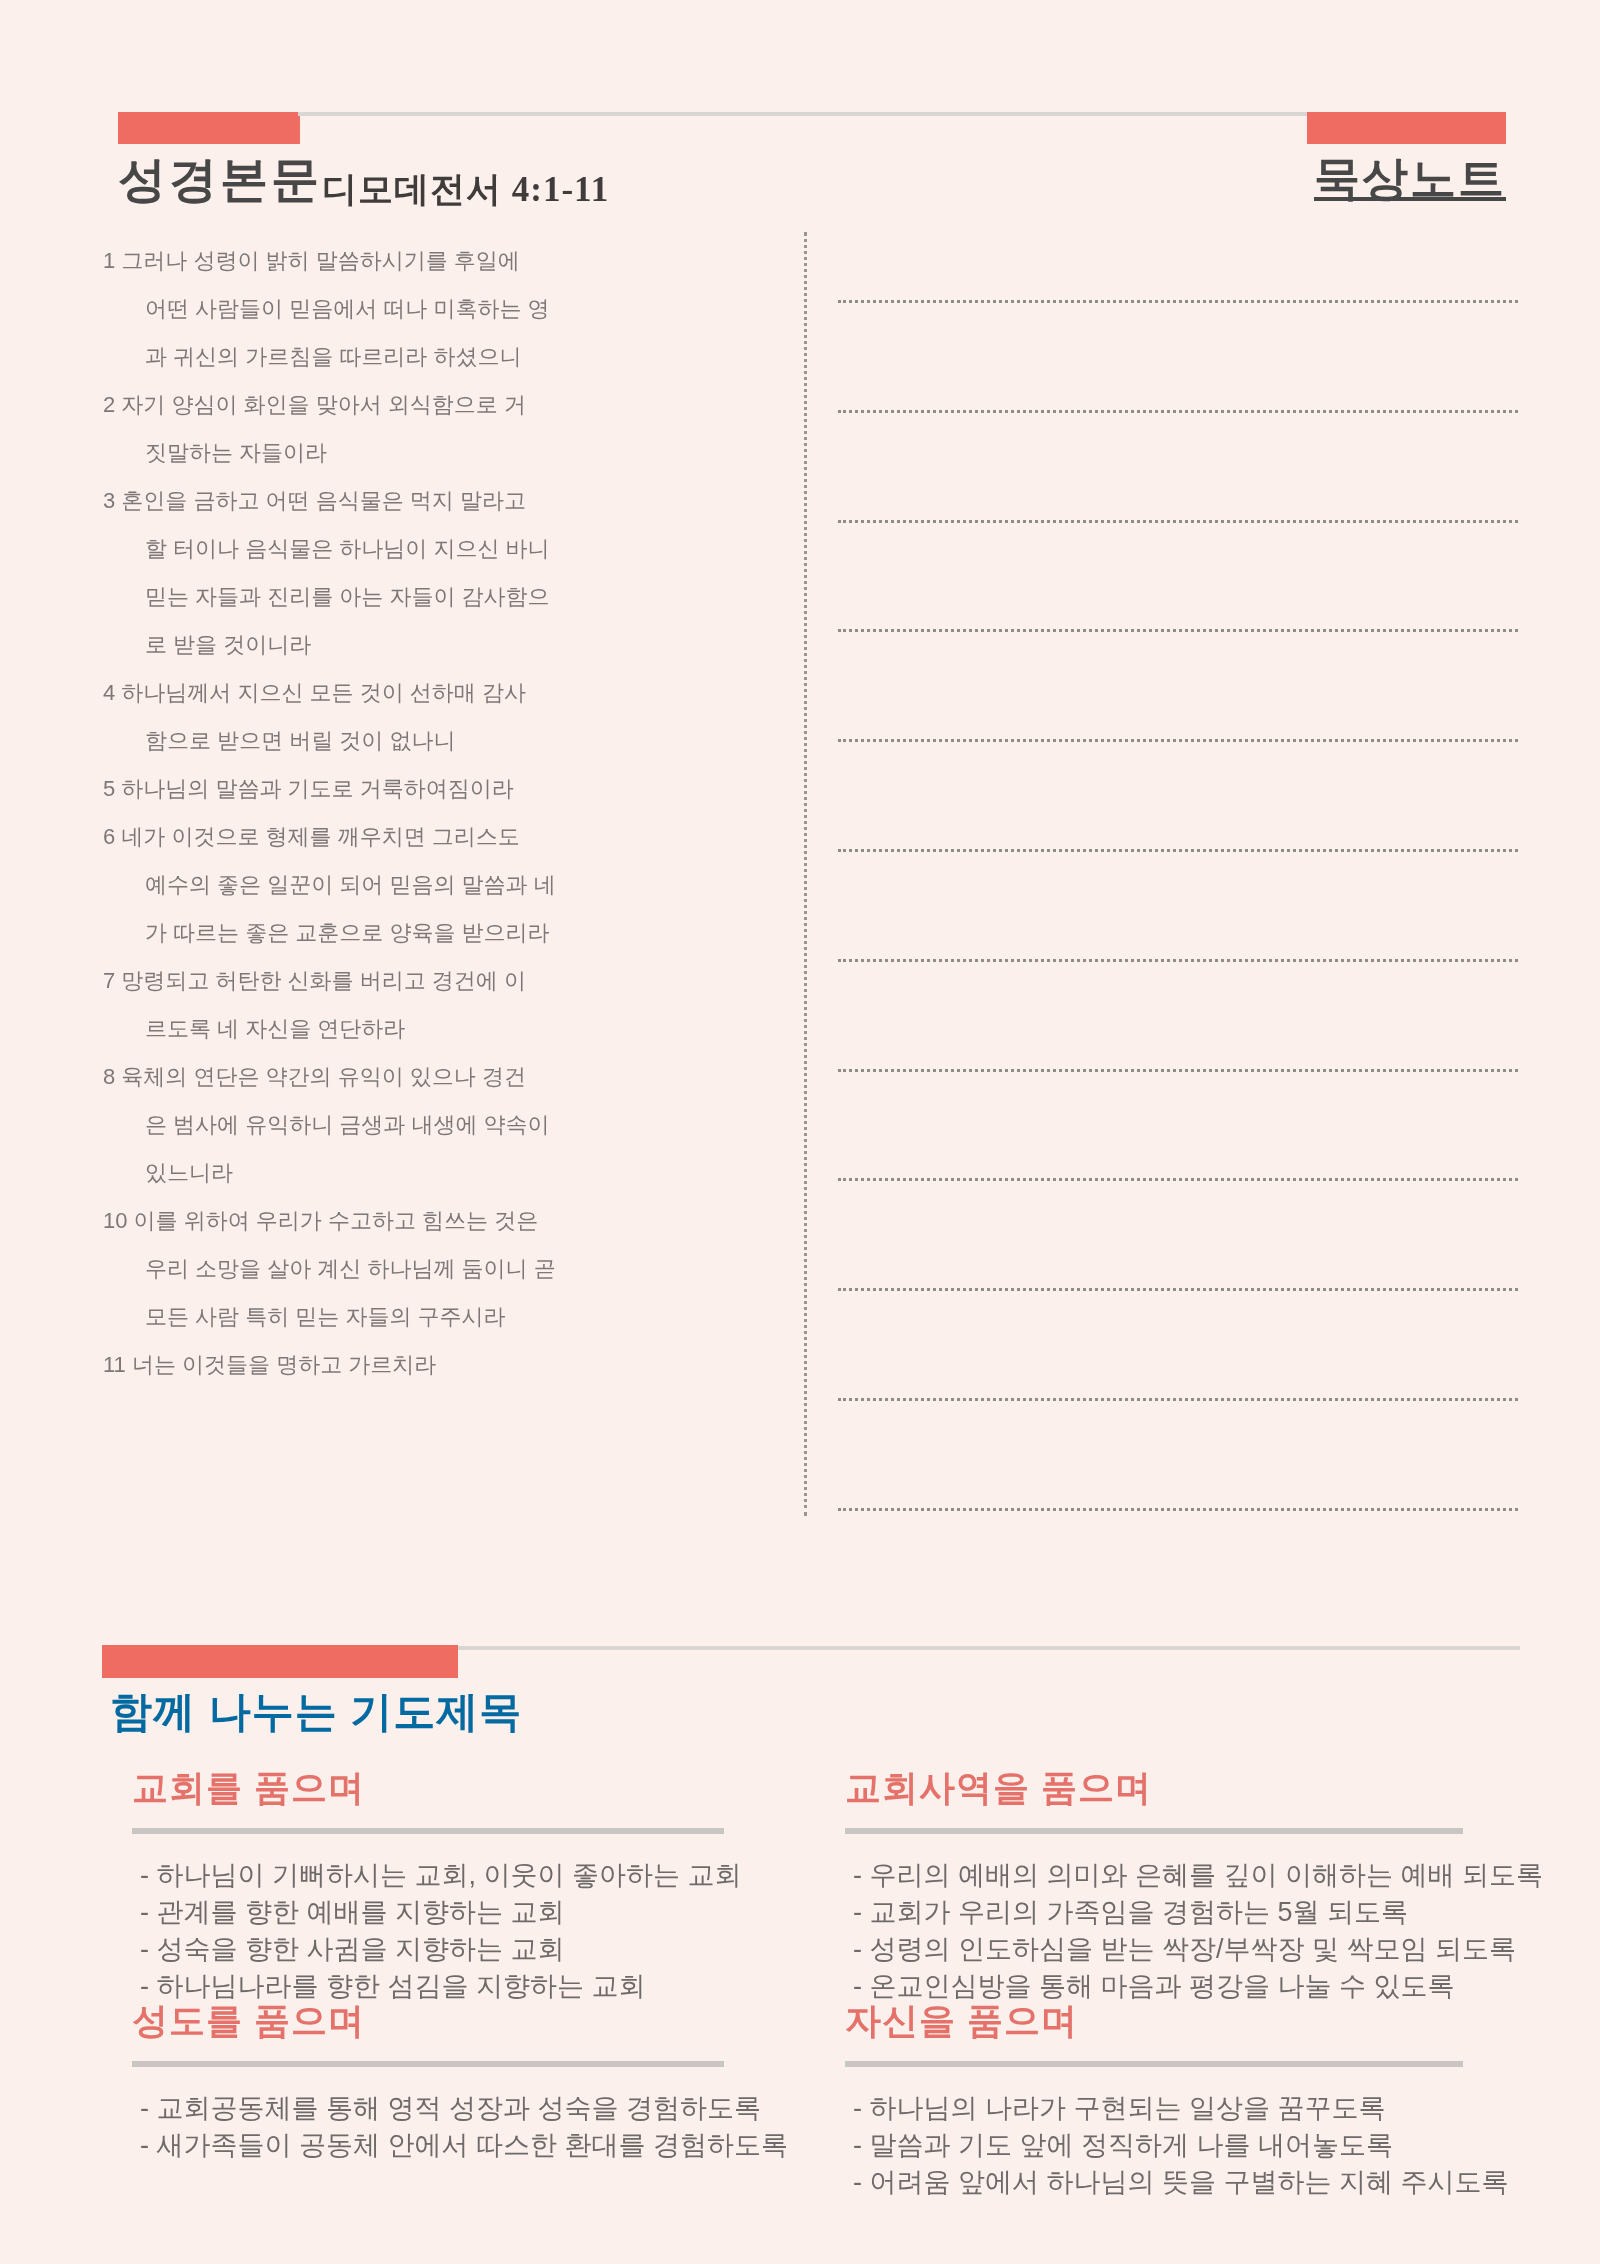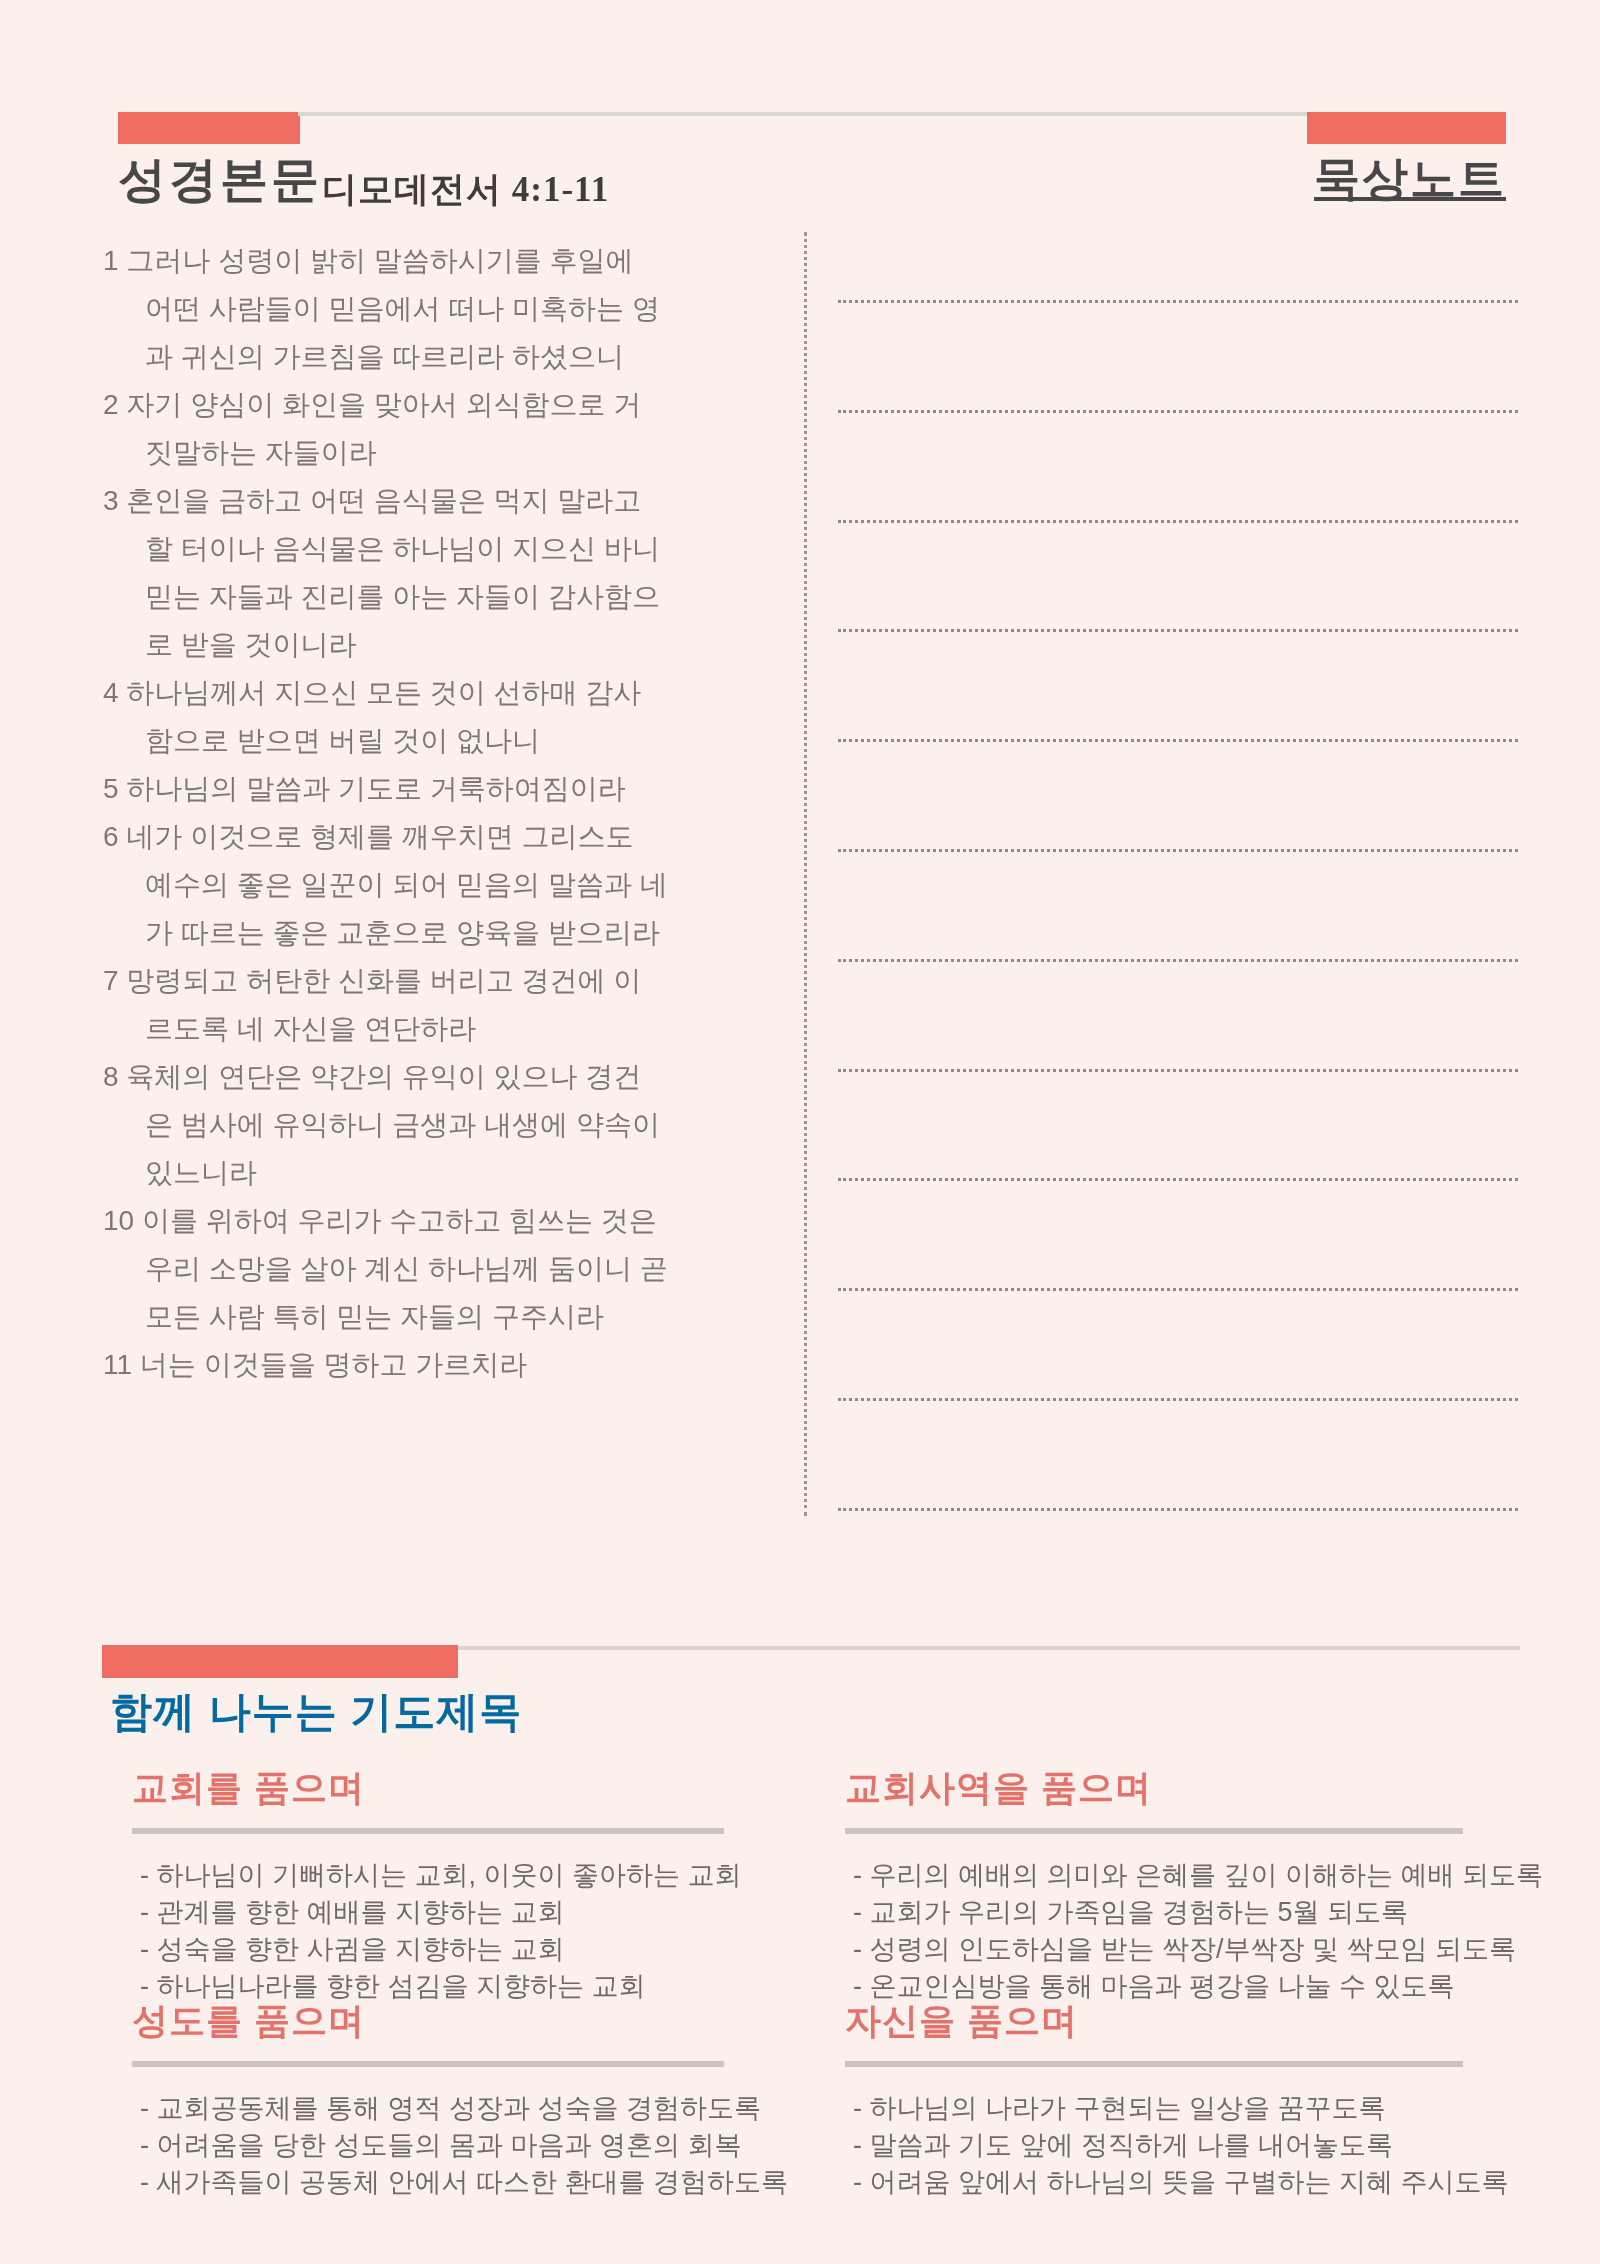--- a/index.html
+++ b/index.html
@@ -20,21 +20,21 @@
   #scripture-ref{
     left:322px;top:166px;font-size:35px;font-weight:700;color:#403c3b;
     font-family:"Liberation Serif", serif;letter-spacing:1px;
   }
   #notes-label{
     right:94px;top:148px;font-size:46px;font-weight:800;color:#474747;letter-spacing:2px;text-align:right;text-decoration:underline;
   }
   
   #verses{
     left:103px;top:237px;width:660px;
-    font-size:28px;line-height:48px;color:#7d7877;
+    font-size:22px;line-height:48px;color:#7d7877;
   }
   .verse{margin:0;padding-left:42px;text-indent:-42px;white-space:pre;}
   
   #notes-divider{
     left:804px;top:232px;height:1284px;width:0;
     border-left:3px dotted #9a9694;
   }
   #note-lines{left:838px;top:300px;width:680px;height:1220px;}
   .note-line{
     position:absolute;left:0;right:0;height:0;
@@ -127,21 +127,20 @@
   <p class="pray-item">- 우리의 예배의 의미와 은혜를 깊이 이해하는 예배 되도록</p>
   <p class="pray-item">- 교회가 우리의 가족임을 경험하는 5월 되도록</p>
   <p class="pray-item">- 성령의 인도하심을 받는 싹장/부싹장 및 싹모임 되도록</p>
   <p class="pray-item">- 온교인심방을 통해 마음과 평강을 나눌 수 있도록</p>
 </div>
 
 <div class="pray-sec" id="sec-2">
   <h3 class="pray-head">성도를 품으며</h3>
   <div class="pray-rule"></div>
   <p class="pray-item">- 교회공동체를 통해 영적 성장과 성숙을 경험하도록</p>
-  <p class="pray-item">- 어려움을 당한 성도들의 몸과 마음과 영혼의 회복</p>
   <p class="pray-item">- 새가족들이 공동체 안에서 따스한 환대를 경험하도록</p>
 </div>
 
 <div class="pray-sec" id="sec-3">
   <h3 class="pray-head">자신을 품으며</h3>
   <div class="pray-rule"></div>
   <p class="pray-item">- 하나님의 나라가 구현되는 일상을 꿈꾸도록</p>
   <p class="pray-item">- 말씀과 기도 앞에 정직하게 나를 내어놓도록</p>
   <p class="pray-item">- 어려움 앞에서 하나님의 뜻을 구별하는 지혜 주시도록</p>
 </div>

